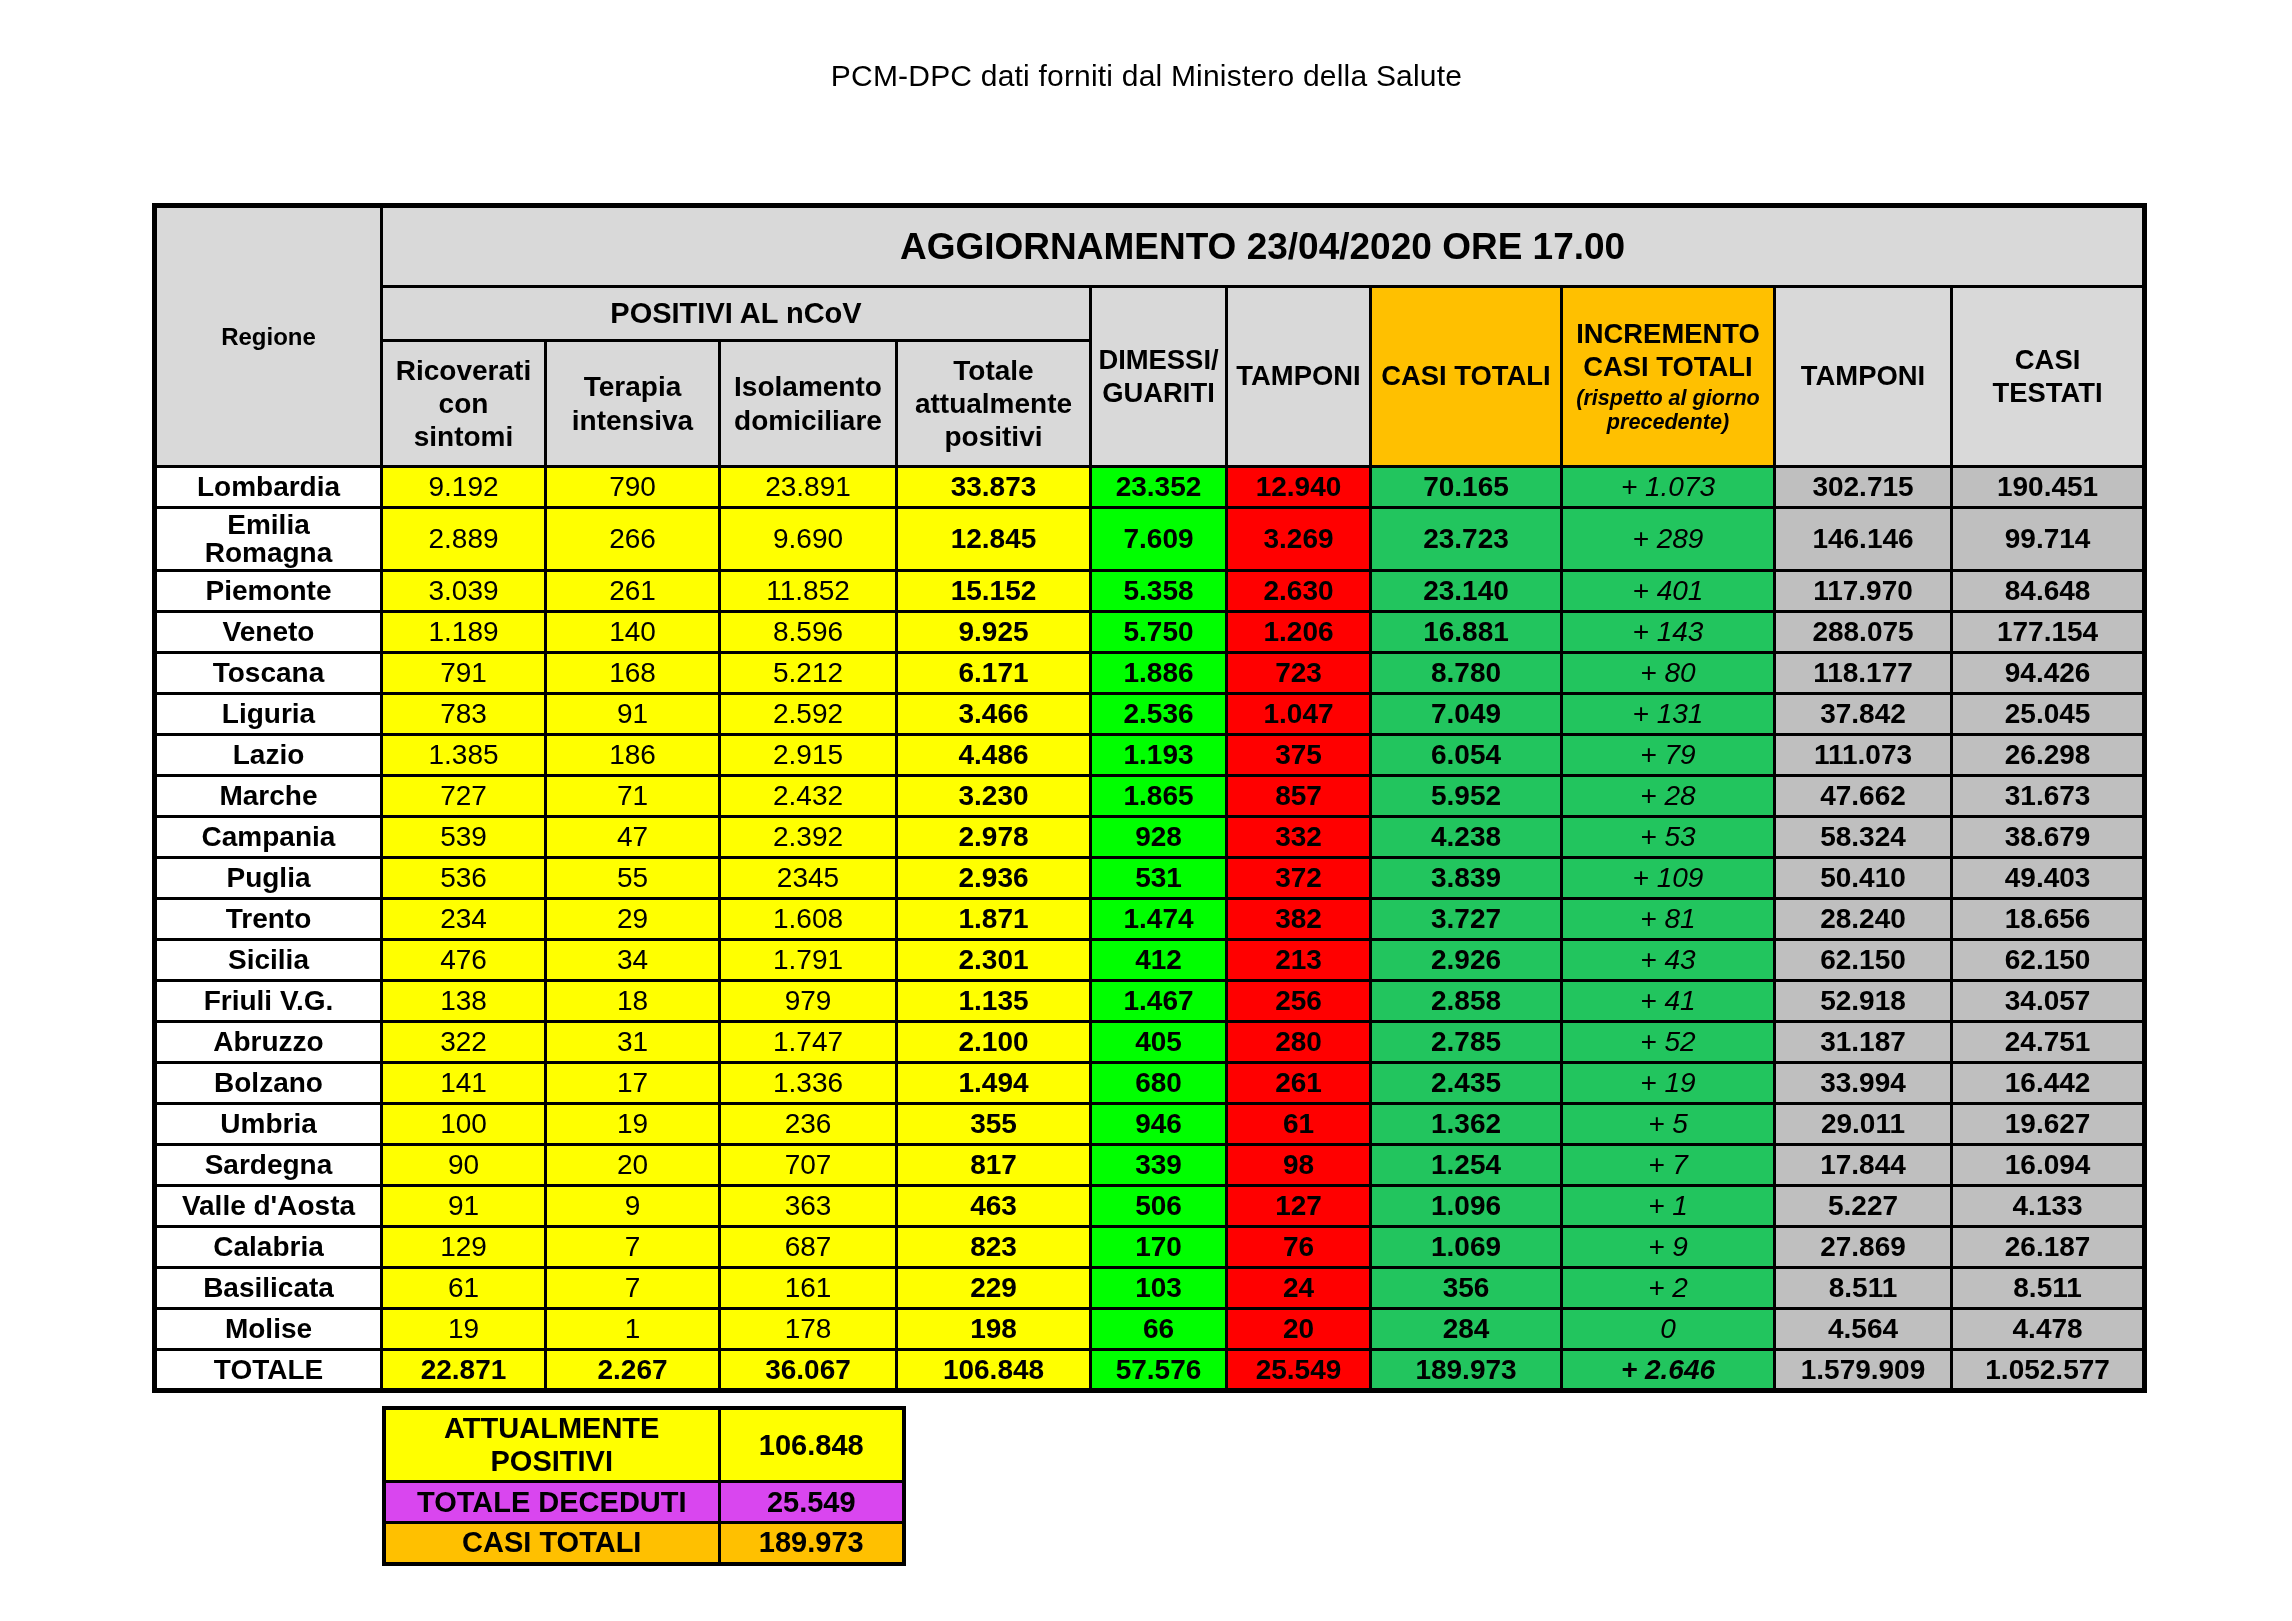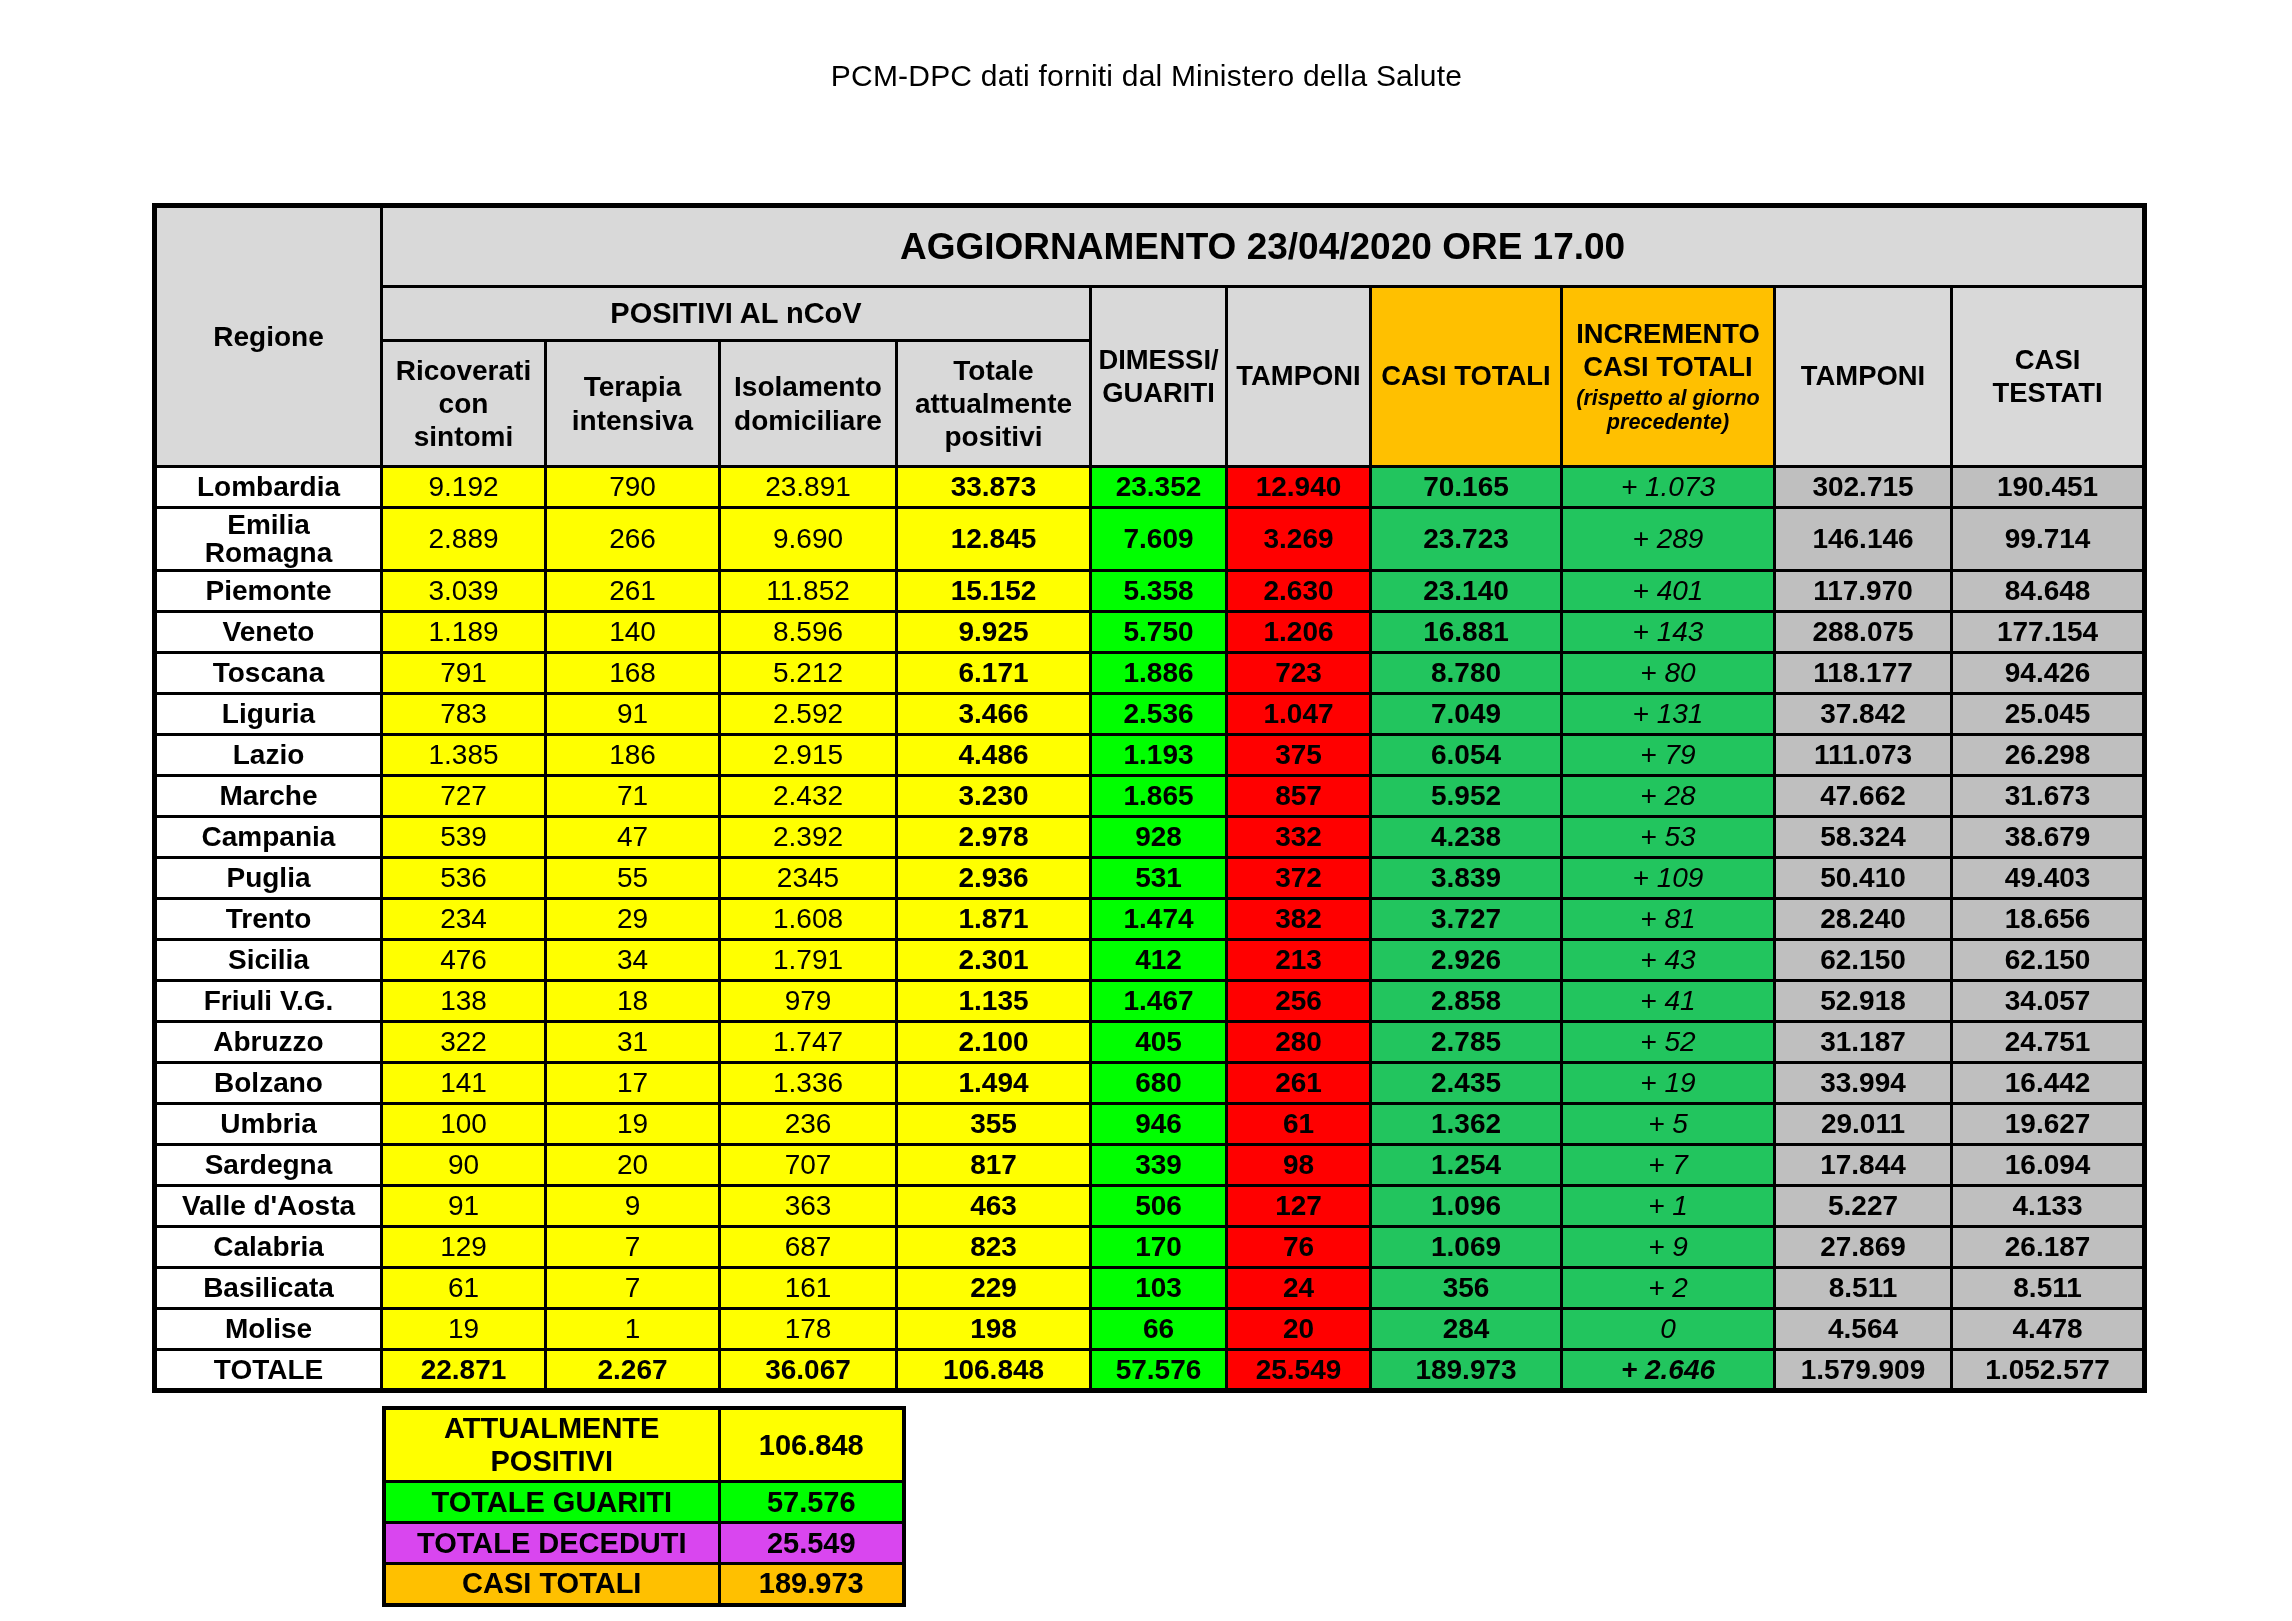--- a/index.html
+++ b/index.html
@@ -31,21 +31,21 @@
     text-align: center;
     vertical-align: middle;
     overflow: hidden;
     padding: 2px 3.9px;
   }
   .hdr { background: #D9D9D9; font-weight: bold; }
   .hdr-orange { background: #FFC000; }
   .row-update th { height: 81px; font-size: 37px; }
   .row-positivi th { height: 54px; font-size: 29px; }
   .row-colnames th { height: 126px; font-size: 28px; line-height: 1.18; }
-  th.regione-h { font-size: 28px; }
+  th.regione-h { font-size: 24px; }
   th.span2 { font-size: 27.4px; line-height: 1.2; }
   .inc-note { font-size: 21.6px; font-style: italic; font-weight: bold; line-height: 1.15; margin-top: 2px; }
   .main-table td { height: 41px; font-size: 28px; line-height: 1; }
   td.region { background: #FFFFFF; font-weight: bold; }
   td.yellow { background: #FFFF00; }
   td.green  { background: #00FF00; }
   td.red    { background: #FF0000; }
   td.orange { background: #22c55e; }
   td.gray   { background: #BFBFBF; }
   td.bold   { font-weight: bold; }
@@ -411,24 +411,20 @@
   <colgroup>
       <col class="lbl-col">
       <col class="val-col">
     </colgroup>
   <tbody>
       <tr>
         <td class="sum-yellow">ATTUALMENTE POSITIVI</td>
         <td class="sum-yellow">106.848</td>
       </tr>
       <tr>
-        <td class="sum-green">TOTALE GUARITI</td>
-        <td class="sum-green">57.576</td>
-      </tr>
-      <tr>
         <td class="sum-red">TOTALE DECEDUTI</td>
         <td class="sum-red">25.549</td>
       </tr>
       <tr>
         <td class="sum-orange">CASI TOTALI</td>
         <td class="sum-orange">189.973</td>
       </tr>
     </tbody>
 </table>
 

